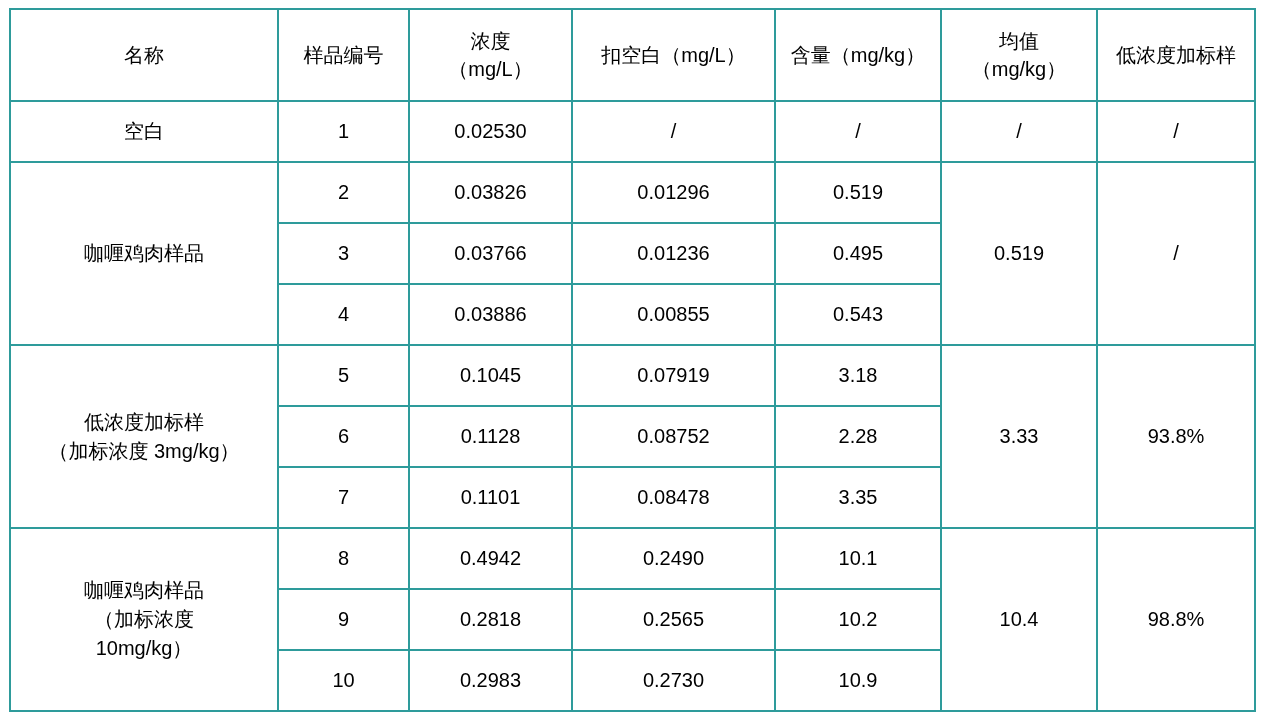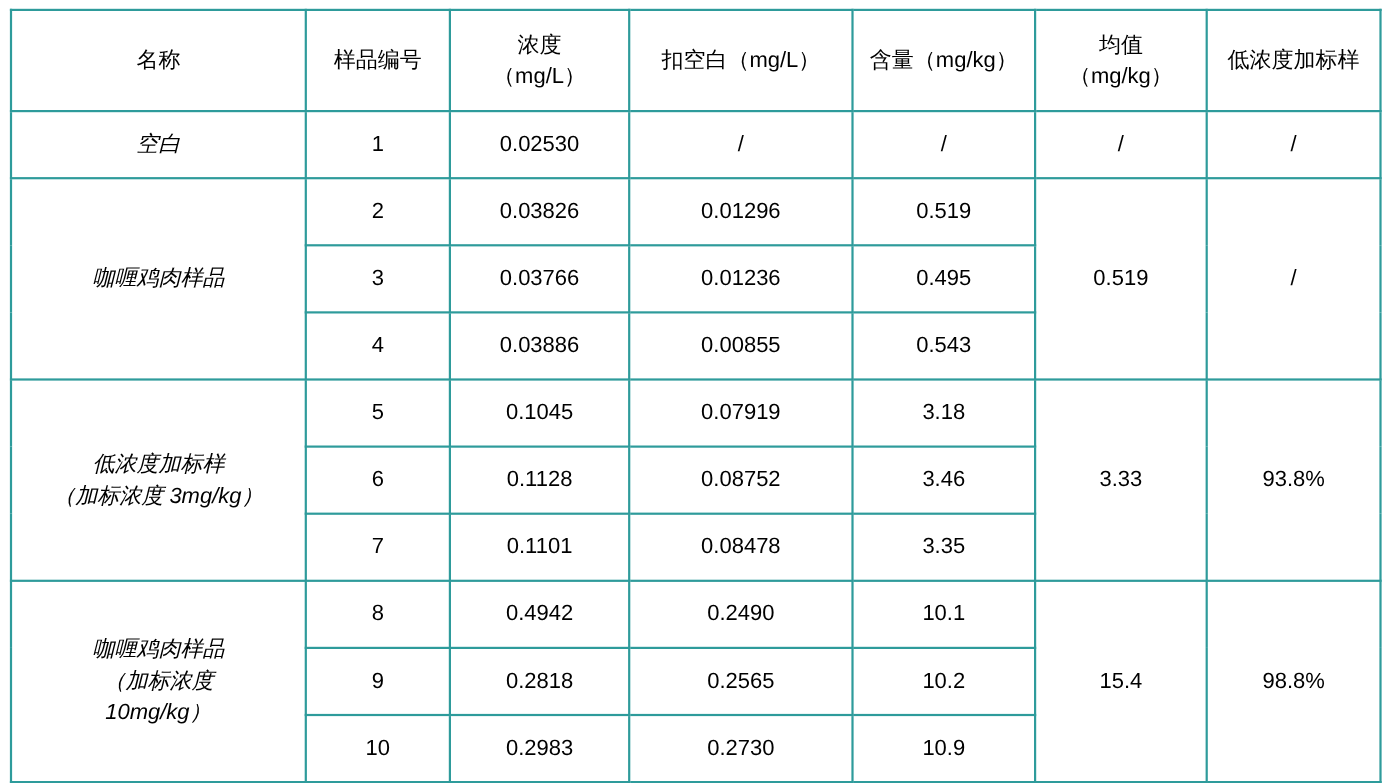--- a/index.html
+++ b/index.html
@@ -47,21 +47,21 @@
   .head td {
     height: 82px;
   }
   .two-line {
     display: block;
     line-height: 1.4;
   }
   .r-blank td { height: 51px; }
   .r-data td  { height: 51px; }
   .name-cell { line-height: 1.6; }
-  .name-cell .ln { display: block; font-style: italic; }
+  .name-cell .ln { display: block; }
 </style>
 </head>
 <body>
 
 <div class="sheet">
   <table class="data-table">
     <colgroup>
       <col class="c-name">
       <col class="c-sample">
       <col class="c-conc">
@@ -142,40 +142,40 @@
         <td>0.1045</td>
         <td>0.07919</td>
         <td>3.18</td>
         <td rowspan="3">3.33</td>
         <td rowspan="3">93.8%</td>
       </tr>
       <tr class="r-data">
         <td>6</td>
         <td>0.1128</td>
         <td>0.08752</td>
-        <td>3.46</td>
+        <td>2.28</td>
       </tr>
       <tr class="r-data">
         <td>7</td>
         <td>0.1101</td>
         <td>0.08478</td>
         <td>3.35</td>
       </tr>
 
       <tr class="r-data">
         <td class="name-cell" rowspan="3">
           <span class="ln">咖喱鸡肉样品</span>
           <span class="ln">（加标浓度</span>
           <span class="ln">10mg/kg）</span>
         </td>
         <td>8</td>
         <td>0.4942</td>
         <td>0.2490</td>
         <td>10.1</td>
-        <td rowspan="3">15.4</td>
+        <td rowspan="3">10.4</td>
         <td rowspan="3">98.8%</td>
       </tr>
       <tr class="r-data">
         <td>9</td>
         <td>0.2818</td>
         <td>0.2565</td>
         <td>10.2</td>
       </tr>
       <tr class="r-data">
         <td>10</td>

